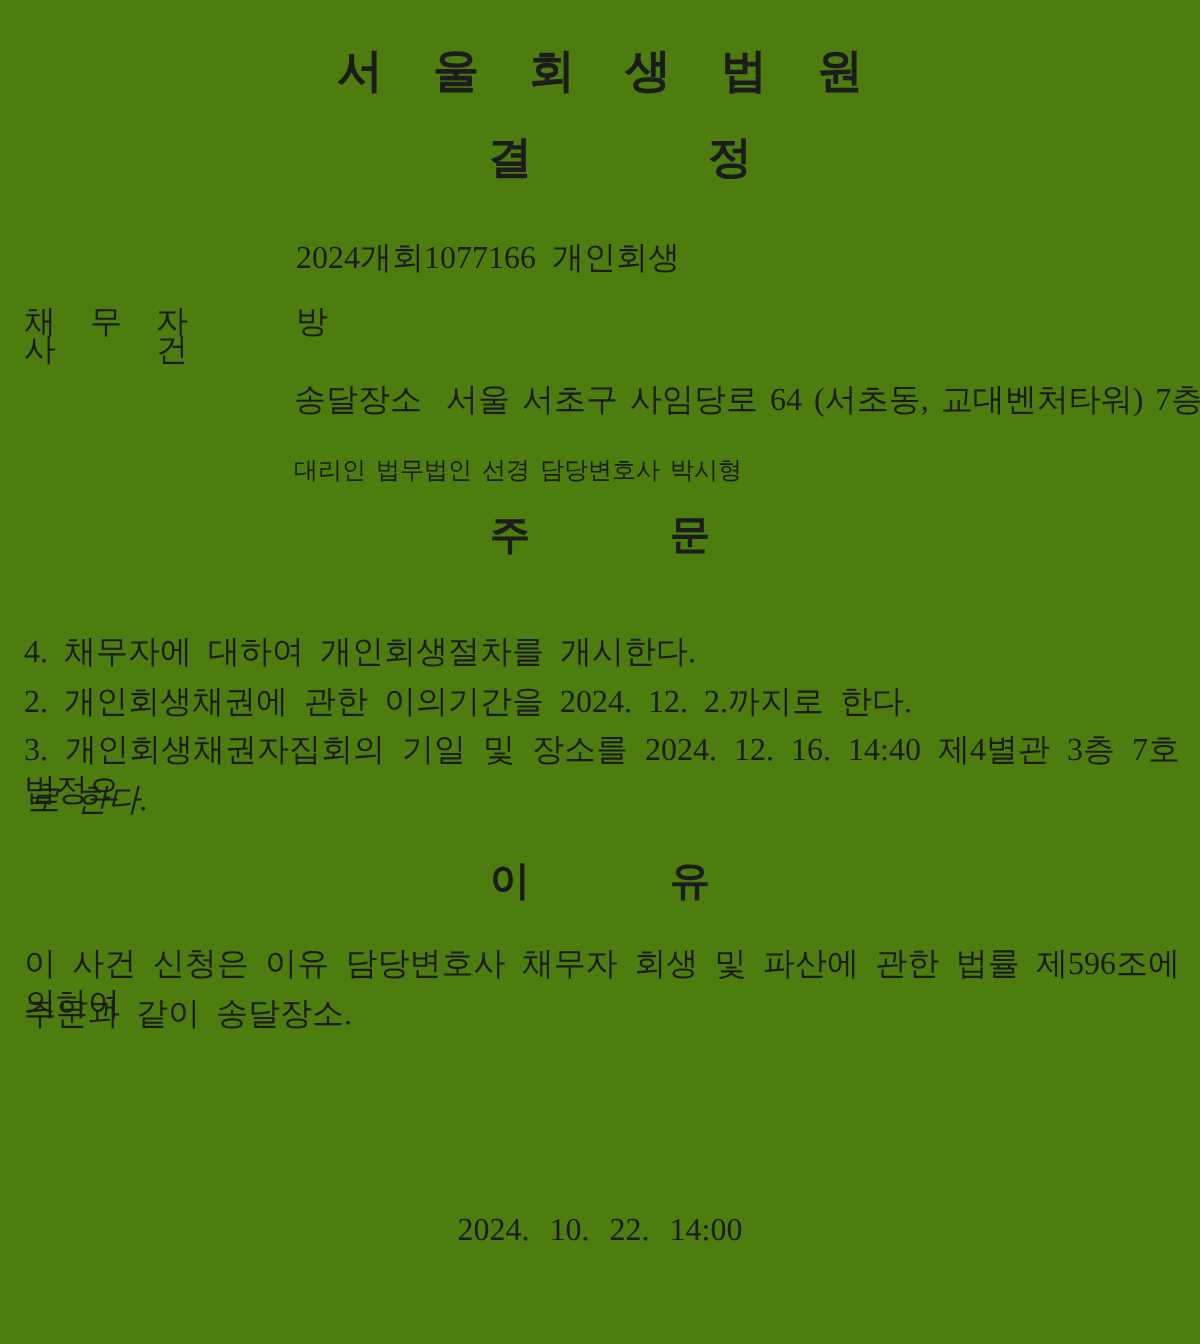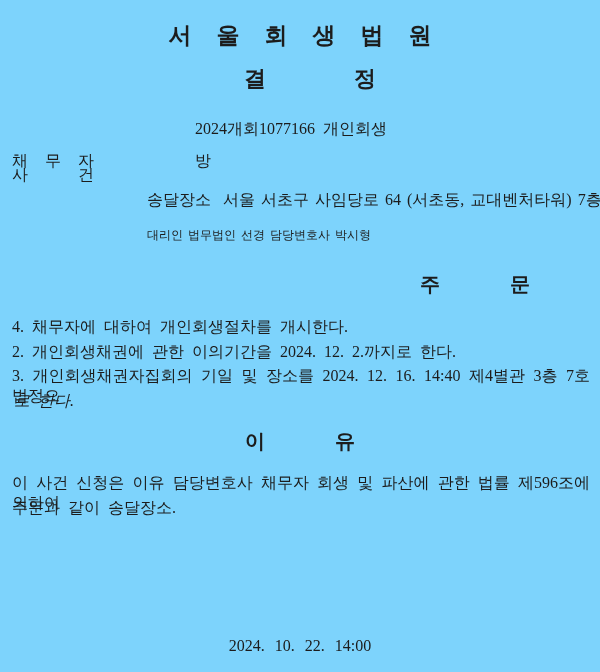--- a/index.html
+++ b/index.html
@@ -4,21 +4,21 @@
 <style>
   html, body {
     margin: 0;
     padding: 0;
     background: #ffffff;
   }
   .page {
     position: relative;
     width: 600px;
     height: 672px;
-    background: #7dd3fc;
+    background: #4d7c0f;
     color: #1c1c1c;
     font-family: "Liberation Serif", "DejaVu Serif", serif;
     font-size: 16px;
     overflow: hidden;
   }
   .abs { position: absolute; }
   .pre { white-space: pre; }
 
   
   .heading {
@@ -40,31 +40,31 @@
     font-size: 22px;
     letter-spacing: 88px;
     text-indent: 88px;
     padding-left: 20px;
   }
   .section-heading {
     font-size: 20px;
     letter-spacing: 70px;
     text-indent: 70px;
   }
-  .order-heading { top: 273px; text-align: right; }
+  .order-heading { top: 257px; }
   .reason-heading { top: 430px; }
 
   
   .field-label {
     left: 12px;
     font-size: 16px;
   }
   .case-label   { top: 119px; letter-spacing: 50px; margin-top: 46px; }
   .debtor-label { top: 151px; letter-spacing: 17px; }
-  .field-value  { left: 148px; font-size: 16px; margin-left: 47px; }
+  .field-value  { left: 148px; font-size: 16px; }
   .case-value   { top: 119px; }
   .debtor-value { top: 151px; }
   .address-line  { left: 147px; top: 190px; font-size: 16px; word-spacing: 2px; }
   .attorney-line { left: 147px; top: 227px; font-size: 12px; word-spacing: 2px; }
 
   
   .body-line {
     left: 12px;
     right: 10px;
     font-size: 16px;
@@ -79,21 +79,21 @@
   .order-item-2 { top: 342px; }
   .order-item-3 { top: 366px; }
   .order-item-3-cont { top: 391px; left: 14px; font-style: italic; }
   .reason-line-1 { top: 473px; }
   .reason-line-2 { top: 498px; }
 
   
   .datetime {
     left: 0;
     right: 0;
-    top: 637px;
+    top: 607px;
     text-align: center;
     font-size: 16px;
     word-spacing: 6px;
   }
 </style>
 </head>
 <body>
 
 <div class="page">
 

